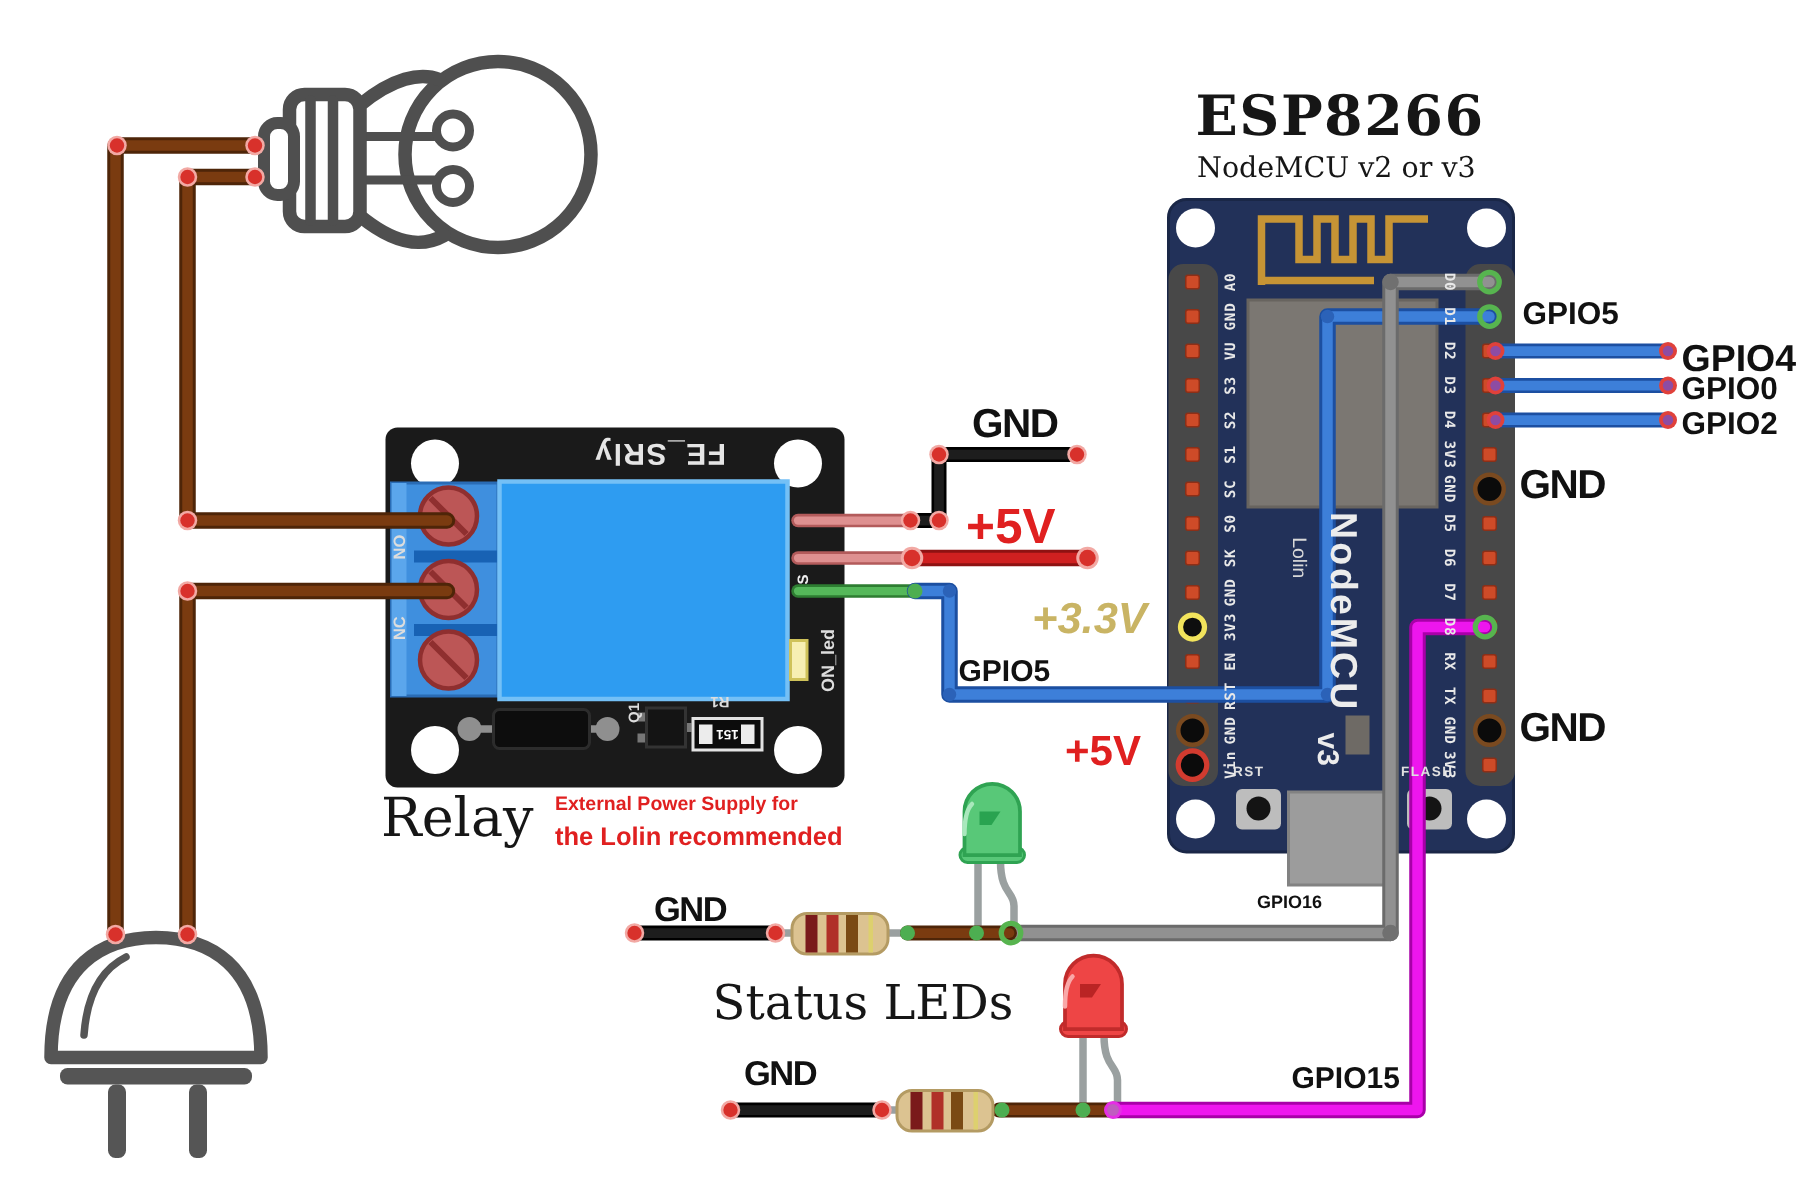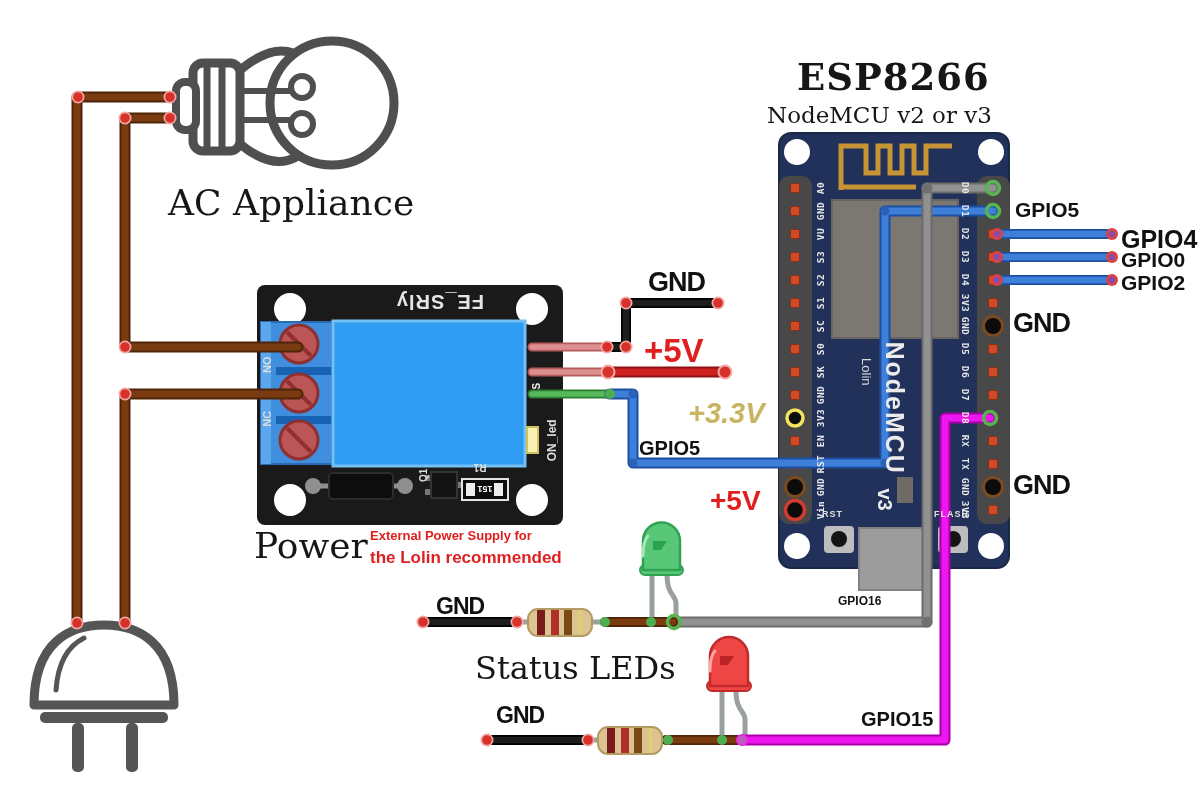--- a/index.html
+++ b/index.html
@@ -355,23 +355,22 @@
           <circle cx="1112" cy="257" r="3.5" fill="#8D4CA3"></circle>
         <circle cx="997" cy="280" r="6" fill="#E0413B"></circle>
           <circle cx="997" cy="280" r="3.5" fill="#8D4CA3"></circle>
         <circle cx="1112" cy="280" r="6" fill="#E0413B"></circle>
           <circle cx="1112" cy="280" r="3.5" fill="#8D4CA3"></circle>
       </g>
     </g>
   </svg>
 
   <div class="t serif" style="left:797px;top:58px;font-size:37px;font-weight:700;letter-spacing:1px;">ESP8266</div>
-  <div class="t serif" style="left:767px;top:103px;font-size:23px;">NodeMCU v2 or v3</div>
-  <div class="t serif" style="left:168px;top:184px;font-size:36px;">AC Appliance</div>
-  <div class="t serif" style="left:254px;top:527px;font-size:36px;">Power</div>
+  <div class="t serif" style="left:798px;top:103px;font-size:19px;">NodeMCU v2 or v3</div>
+  <div class="t serif" style="left:254px;top:527px;font-size:36px;">Relay</div>
   <div class="t serif" style="left:475px;top:652px;font-size:32px;">Status LEDs</div>
 
   <div class="t red" style="left:370px;top:529px;font-size:13px;">External Power Supply for</div>
   <div class="t red" style="left:370px;top:549px;font-size:17px;">the Lolin recommended</div>
 
   <div class="t" style="left:648px;top:268px;font-size:27px;letter-spacing:-1px;">GND</div>
   <div class="t red" style="left:644px;top:334px;font-size:33px;">+5V</div>
   <div class="t" style="left:639px;top:438px;font-size:20px;">GPIO5</div>
   <div class="t khaki" style="left:688px;top:398px;font-size:29px;">+3.3V</div>
   <div class="t red" style="left:710px;top:486px;font-size:28px;">+5V</div>

